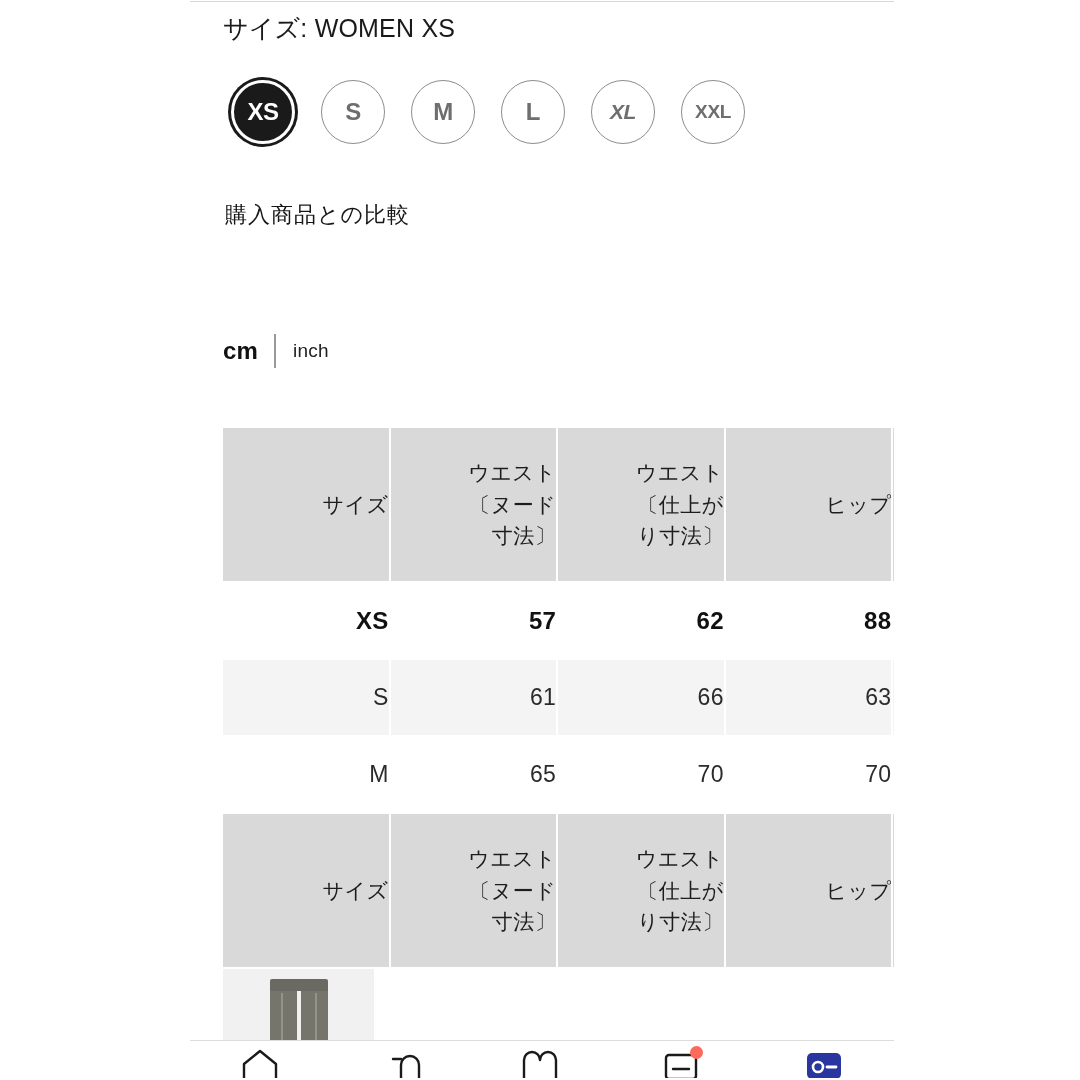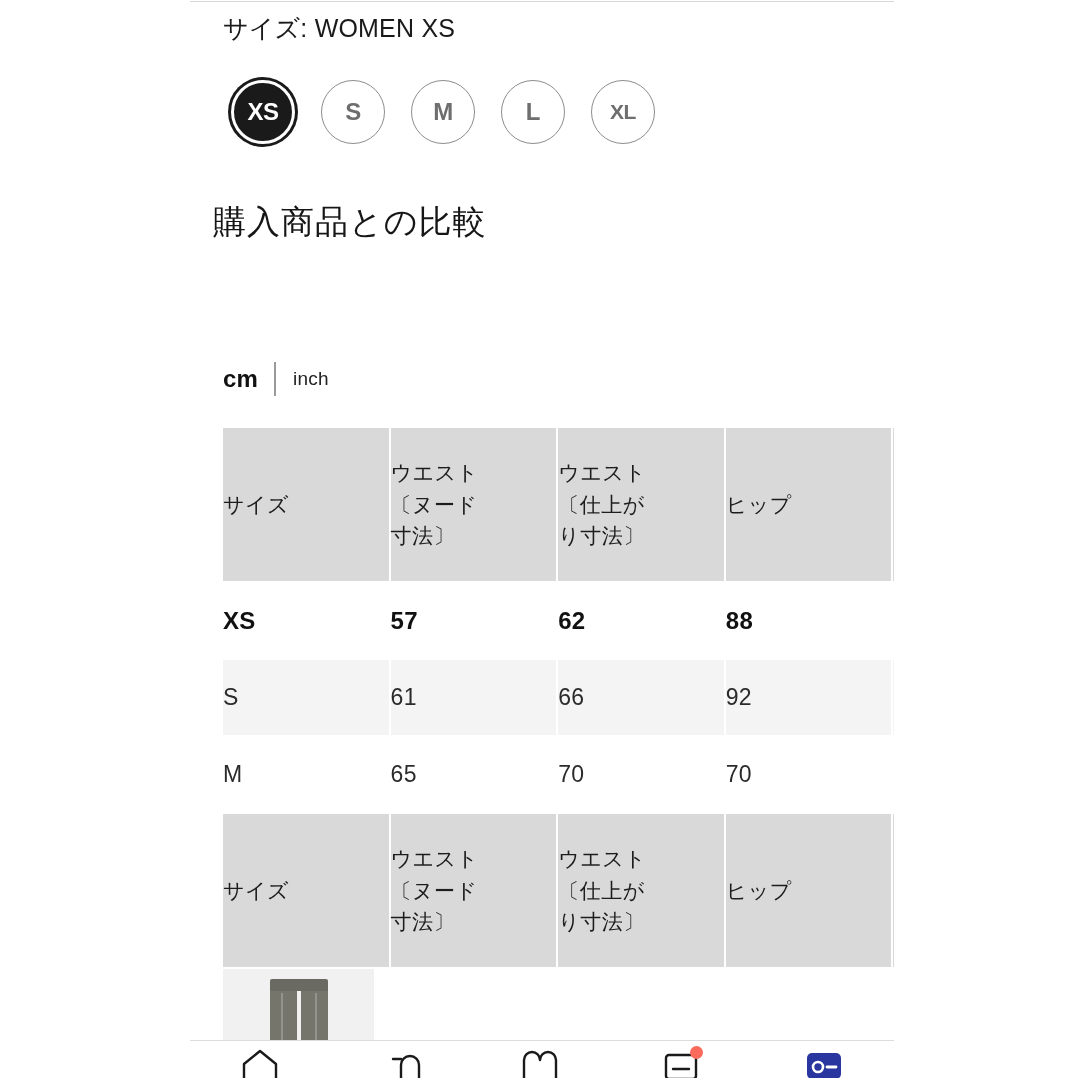--- a/index.html
+++ b/index.html
@@ -76,56 +76,56 @@
     background: #ffffff;
   }
   .size-chip .txt {
     position: relative;
     z-index: 3;
     font-size: 24px;
     font-weight: bold;
     color: #6e6e6e;
     letter-spacing: -0.4px;
   }
-  .size-chip.small-txt .txt { font-size: 21px; }
+  .size-chip.small-txt .txt { font-size: 21px; font-style: italic; }
   .size-chip.xsmall-txt .txt { font-size: 19px; }
 
   .size-chip.selected .ring {
     width: 64px; height: 64px;
     background: #1a1a1a;
     border: 3px solid #ffffff;
     box-shadow: 0 0 0 3px #1a1a1a;
   }
   .size-chip.selected .txt { color: #ffffff; }
 
   
   .h-compare {
     position: absolute;
-    left: 23px;
+    left: 35px;
     top: 200px;
-    font-size: 33px;
+    font-size: 22px;
     color: #161616;
     letter-spacing: 1px;
     white-space: nowrap;
   }
   .sub-note {
     position: absolute;
     left: 33px;
     top: 275px;
     font-size: 21px;
     color: #2a2a2a;
     letter-spacing: 0.3px;
     white-space: nowrap;
   }
 
   
   .unit-toggle {
     position: absolute;
     left: 33px;
-    top: 360px;
+    top: 332px;
     display: flex;
     align-items: center;
     height: 38px;
   }
   .unit-toggle .u-cm {
     font-size: 24px;
     font-weight: bold;
     color: #111111;
     letter-spacing: 0.2px;
     padding-right: 16px;
@@ -157,21 +157,21 @@
     table-layout: fixed;
     width: 840px;
     margin-left: -2px;
   }
   table.sz col.c-size  { width: 151px; }
   table.sz col.c-data  { width: 151px; }
   table.sz col.c-last  { width: 151px; }
 
   table.sz td, table.sz th {
     padding: 0;
-    text-align: left;
+    text-align: right;
     vertical-align: middle;
     font-weight: normal;
   }
 
   tr.hdr td {
     background: #d9d9d9;
     height: 155px;
     font-size: 21px;
     color: #1c1c1c;
     line-height: 1.52;
@@ -302,20 +302,24 @@
         <span class="txt">M</span>
       </div>
       <div class="size-chip">
         <span class="ring"></span>
         <span class="txt">L</span>
       </div>
       <div class="size-chip small-txt">
         <span class="ring"></span>
         <span class="txt">XL</span>
       </div>
+      <div class="size-chip xsmall-txt">
+        <span class="ring"></span>
+        <span class="txt">XXL</span>
+      </div>
     </div>
 
     <div class="h-compare">購入商品との比較</div>
 
     <div class="unit-toggle">
       <span class="u-cm">cm</span>
       <span class="u-sep"></span>
       <span class="u-inch">inch</span>
     </div>
 
@@ -357,21 +361,21 @@
             <td>57</td>
             <td>62</td>
             <td>88</td>
             <td>3</td>
           </tr>
 
           <tr class="row tint">
             <td>S</td>
             <td>61</td>
             <td>66</td>
-            <td>92</td>
+            <td>63</td>
             <td>3</td>
           </tr>
 
           <tr class="row white">
             <td>M</td>
             <td>65</td>
             <td>70</td>
             <td>70</td>
             <td>3</td>
           </tr>

